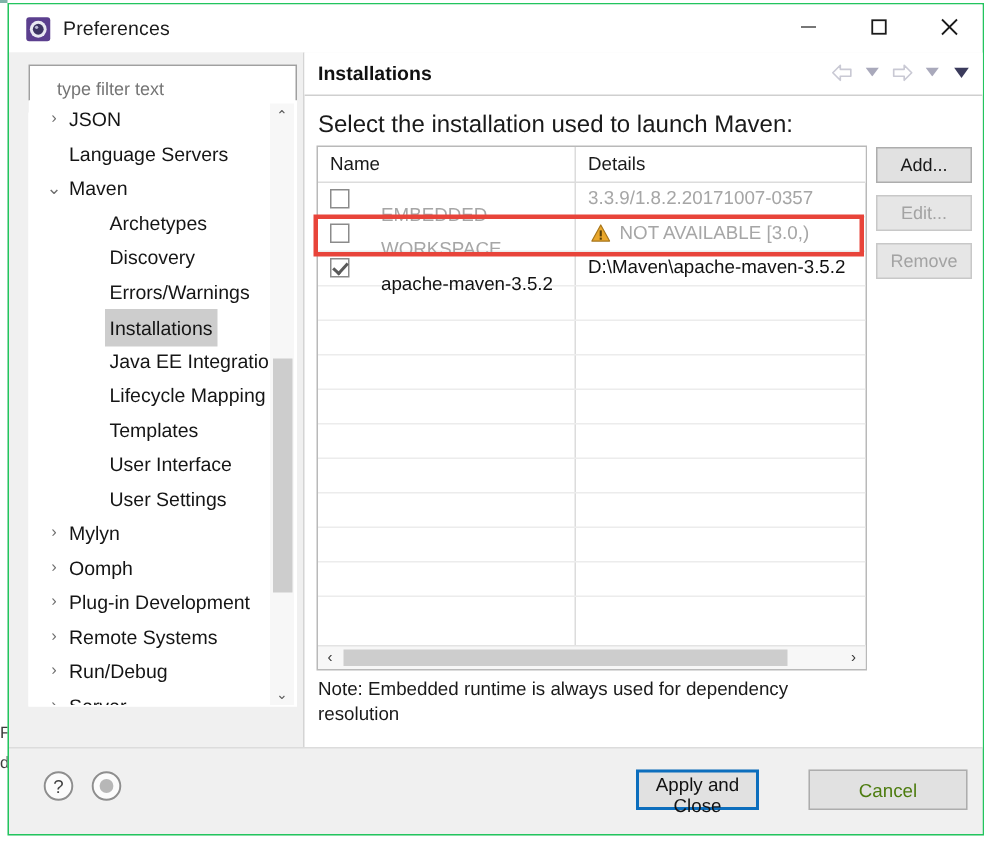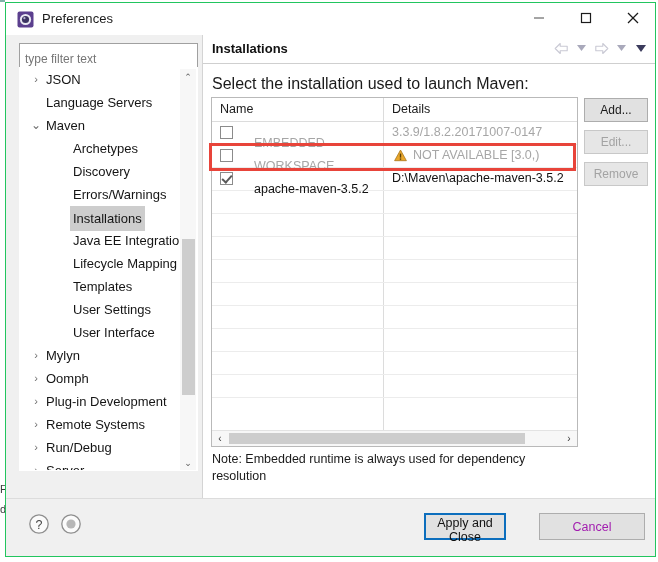--- a/index.html
+++ b/index.html
@@ -95,21 +95,21 @@
   }
   .filter-input {
     position: absolute;
     left: 5px; top: 4px;
     width: 179px; height: 32px;
     border: 1px solid #a0a0a0;
     background: #ffffff;
     box-sizing: border-box;
     font-size: 12px;
     color: #707070;
-    padding: 2px 5px;
+    padding: 2px 18px;
     font-family: "Liberation Sans", sans-serif;
     outline: none;
   }
   .tree-box {
     position: absolute;
     left: 5px; top: 28px;
     width: 179px;
     height: 404px;
     background: #ffffff;
     border: 1px solid #ffffff;
@@ -426,21 +426,21 @@
     box-sizing: border-box;
     font-family: "Liberation Sans", sans-serif;
     cursor: default;
   }
   .btn-cancel {
     position: absolute;
     left: 533px; top: 14px;
     width: 106px; height: 27px;
     background: #e1e1e1;
     border: 1px solid #adadad;
-    color: #a21caf;
+    color: #4d7c0f;
     font-size: 12.5px;
     box-sizing: border-box;
     font-family: "Liberation Sans", sans-serif;
     cursor: default;
   }
 </style>
 </head>
 <body>
 
 <div id="screen">
@@ -514,24 +514,24 @@
               <div class="tree-item depth2">
                 <span class="lbl">Java EE Integration</span>
               </div>
               <div class="tree-item depth2">
                 <span class="lbl">Lifecycle Mapping</span>
               </div>
               <div class="tree-item depth2">
                 <span class="lbl">Templates</span>
               </div>
               <div class="tree-item depth2">
+                <span class="lbl">User Interface</span>
+              </div>
+              <div class="tree-item depth2">
                 <span class="lbl">User Settings</span>
-              </div>
-              <div class="tree-item depth2">
-                <span class="lbl">User Interface</span>
               </div>
               <div class="tree-item depth1">
                 <span class="twisty">›</span>
                 <span class="lbl">Mylyn</span>
               </div>
               <div class="tree-item depth1">
                 <span class="twisty">›</span>
                 <span class="lbl">Oomph</span>
               </div>
               <div class="tree-item depth1">
@@ -604,21 +604,21 @@
         <div class="table-wrap">
           <div class="tbl-head">
             <span class="th th-name">Name</span>
             <span class="th th-details">Details</span>
           </div>
           <div class="col-divider"></div>
           <div class="tbl-rows" id="table-rows">
               <div class="trow disabled">
                 <span class="cb"></span>
                 <span class="name">EMBEDDED</span>
-                <span class="details">3.3.9/1.8.2.20171007-0147</span>
+                <span class="details">3.3.9/1.8.2.20171007-0357</span>
               </div>
               <div class="trow disabled">
                 <span class="cb"></span>
                 <span class="name">WORKSPACE</span>
                 <span class="warn-icon"><svg width="13" height="13" viewBox="0 0 13 13">
                     <path d="M6.5 1 L12.4 11.7 L0.6 11.7 Z" fill="#e9a72c" stroke="#a8761a" stroke-width="0.8" stroke-linejoin="round"></path>
                     <rect x="5.8" y="4.6" width="1.4" height="4" fill="#5a4008"></rect>
                     <rect x="5.8" y="9.4" width="1.4" height="1.4" fill="#5a4008"></rect>
                   </svg></span>
                 <span class="details with-icon">NOT AVAILABLE [3.0,)</span>

